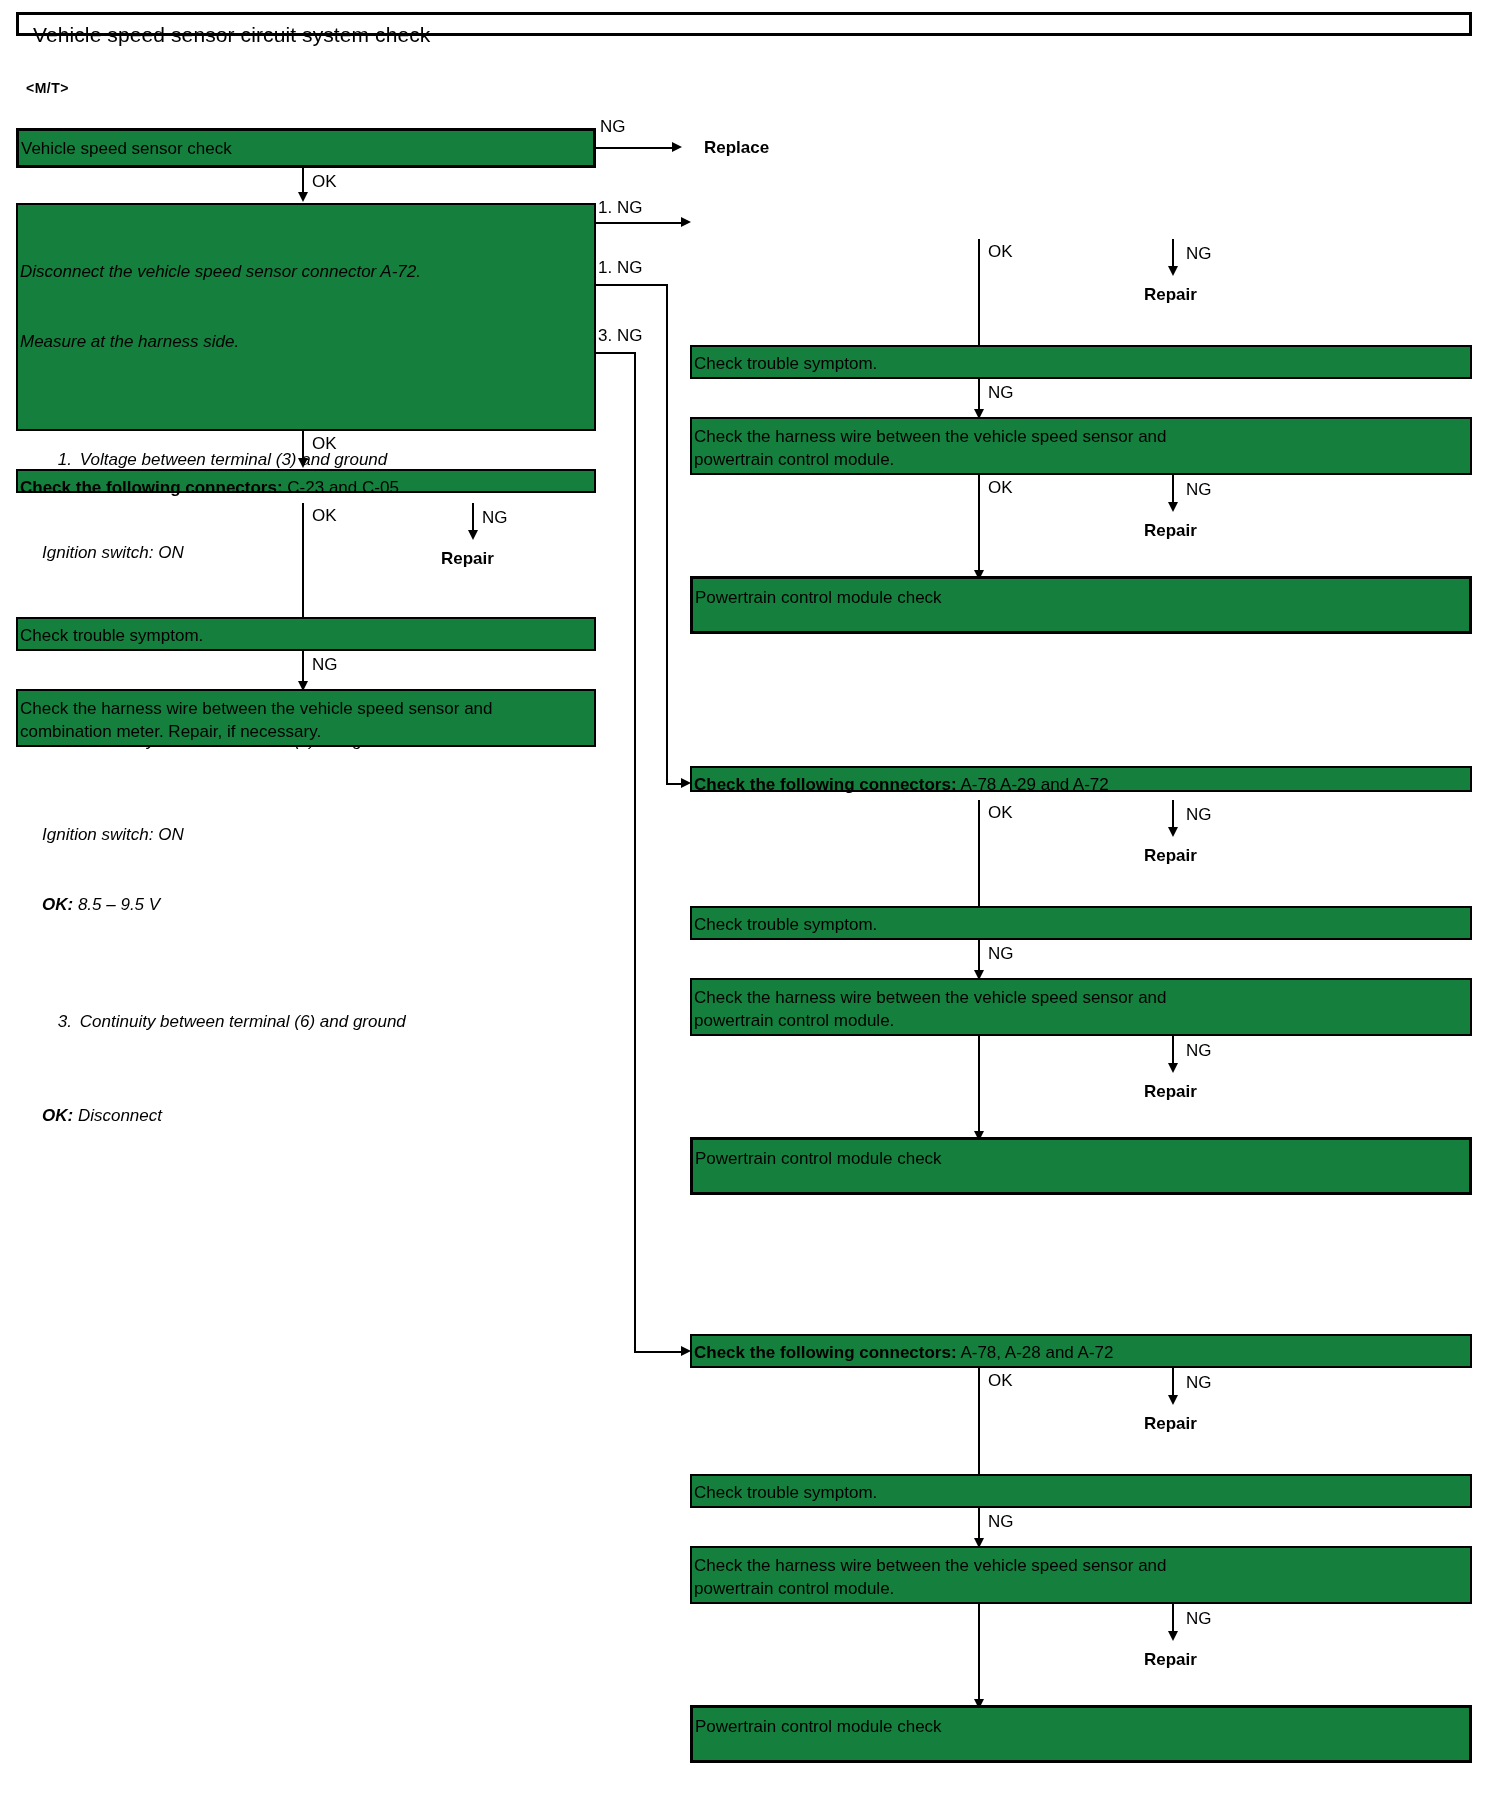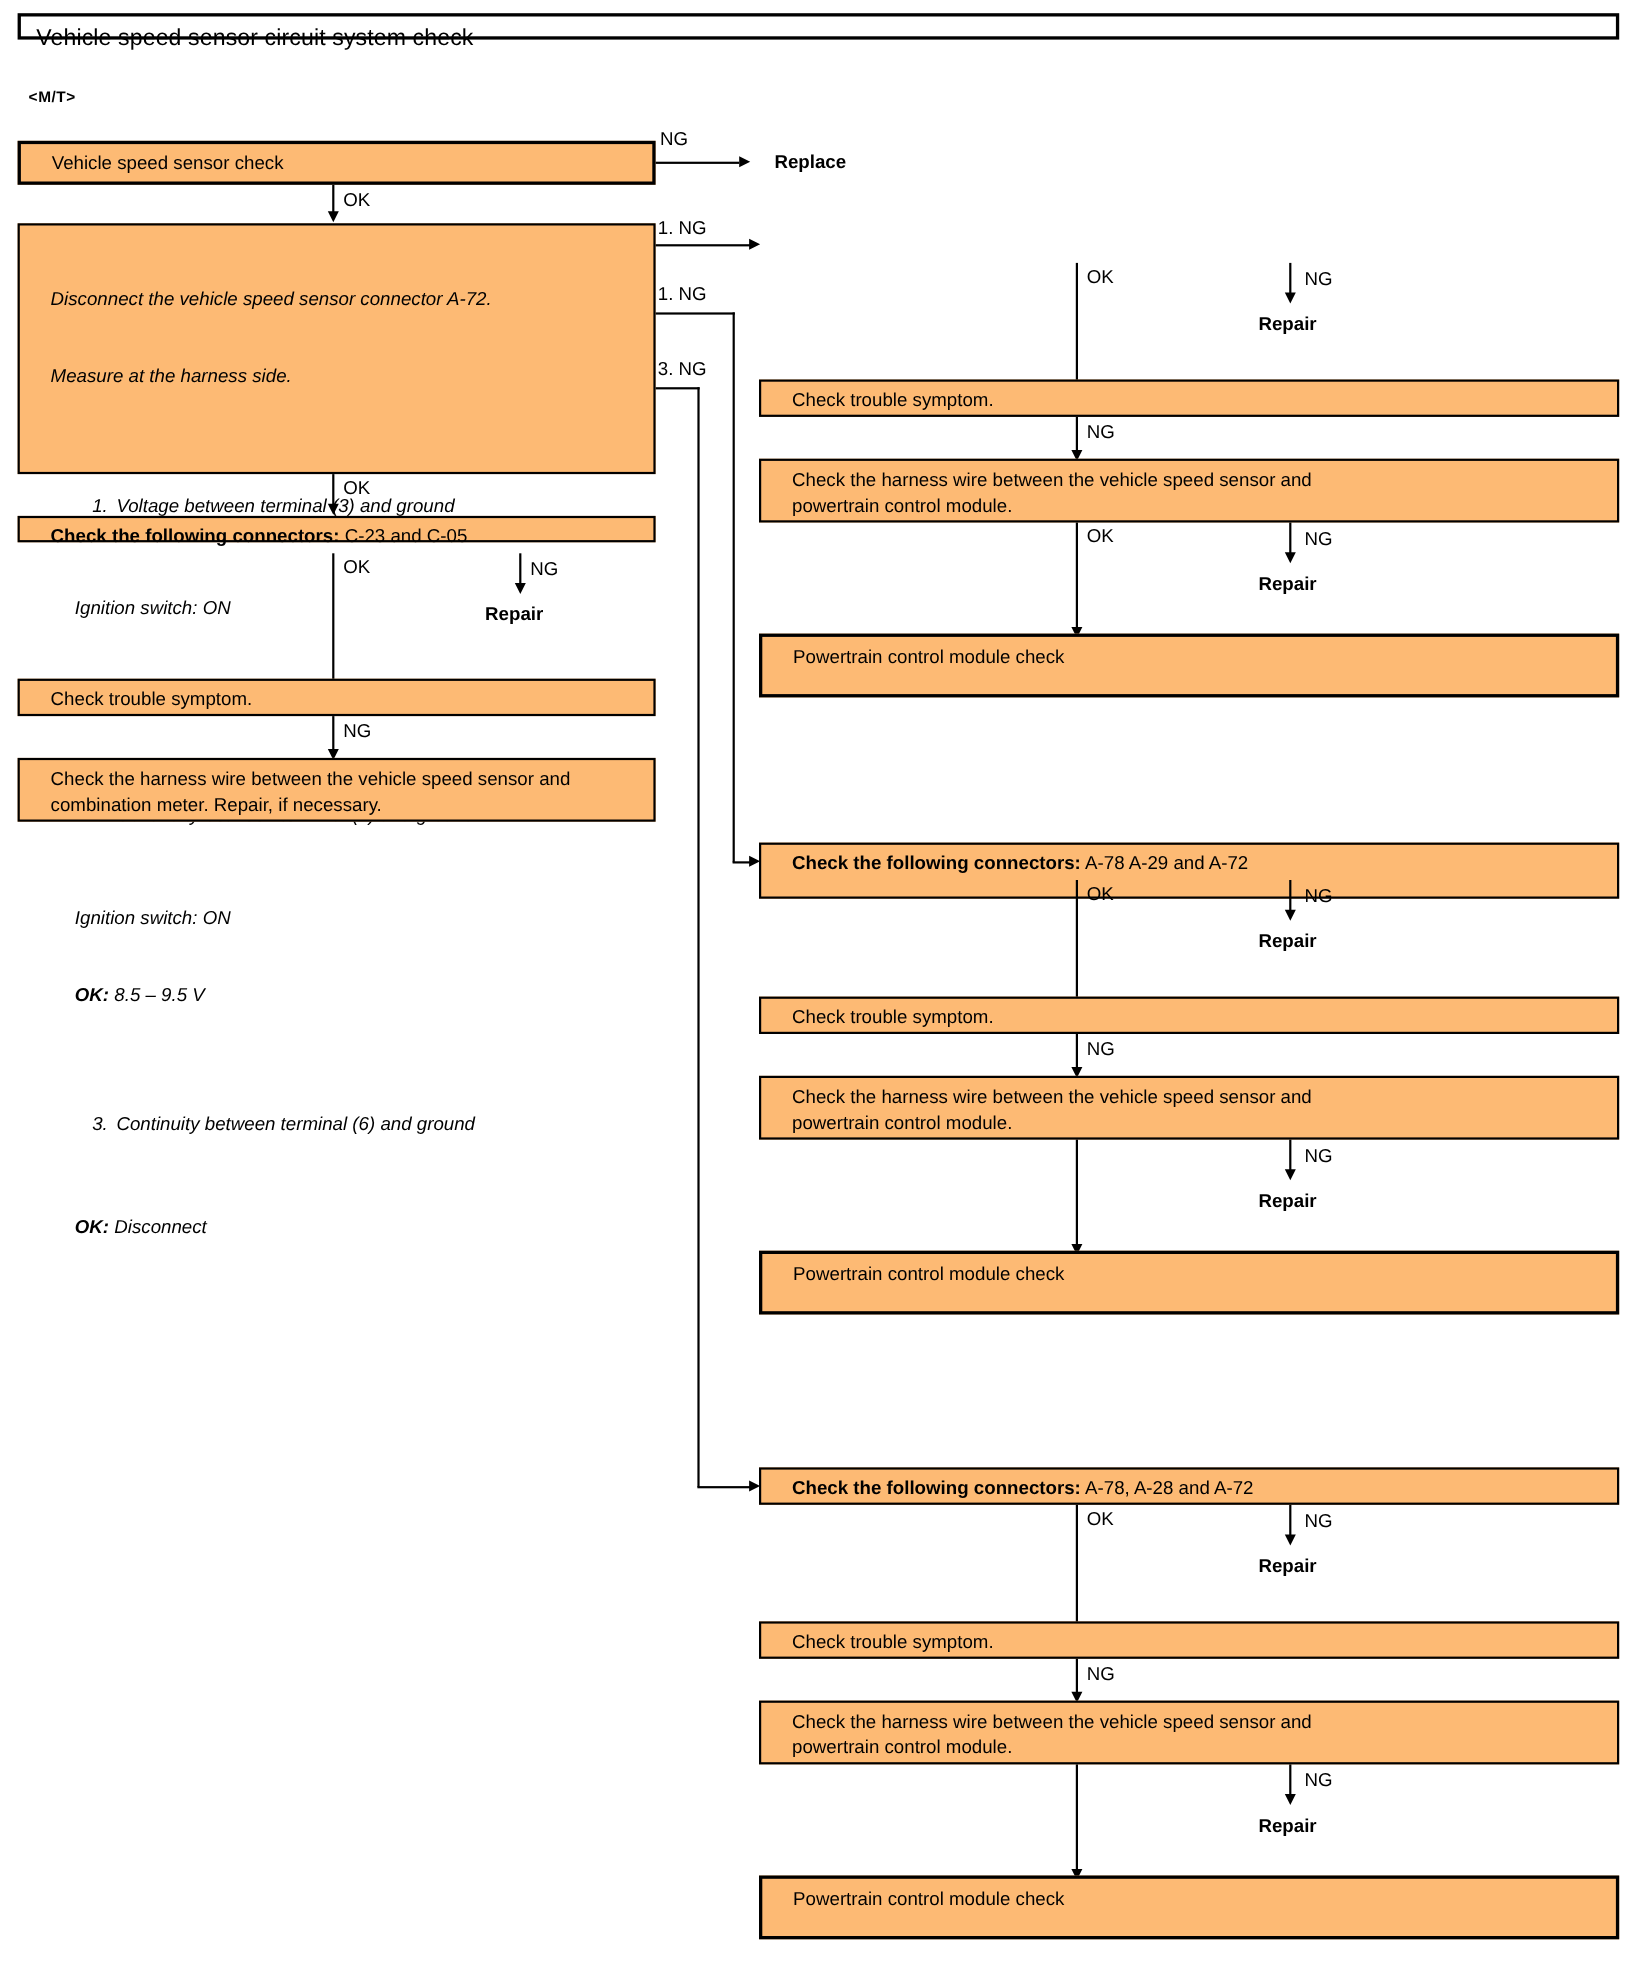--- a/index.html
+++ b/index.html
@@ -10,25 +10,25 @@
     color:#000;
     position:relative;
     overflow:hidden;
   }
   .canvas{position:absolute;left:0;top:0;width:1488px;height:1800px;}
 
   
   .box{
     position:absolute;
     border:2px solid #000;
-    background:#fdba74;
+    background:#15803d;
     box-sizing:border-box;
     font-size:17px;
     line-height:1.38;
-    padding:6px 10px 6px 28px;
+    padding:6px 10px 6px 2px;
   }
   .box.thick{border-width:3px;}
   .title-box{
     position:absolute;
     border:3px solid #000;
     background:#fff;
     box-sizing:border-box;
     font-size:21px;
     padding:8px 14px;
     letter-spacing:.1px;
@@ -198,21 +198,21 @@
 
   <div class="vline" style="left:1172px;top:475px;height:32px;"></div>
   <div class="arr-d" style="left:1168px;top:502px;"></div>
   <div class="lbl" style="left:1186px;top:480px;">NG</div>
   <div class="lbl-b" style="left:1144px;top:521px;">Repair</div>
 
   <div class="box thick" style="left:690px;top:576px;width:782px;height:58px;padding-top:7px;">
     <span>Powertrain control module check</span>
   </div>
 
-  <div class="box" style="left:690px;top:766px;width:782px;height:51px;padding-top:5px;">
+  <div class="box" style="left:690px;top:766px;width:782px;height:26px;padding-top:5px;">
     <span class="bold">Check the following connectors:</span>
     <span>A-78 A-29 and A-72</span>
   </div>
 
   <div class="vline" style="left:978px;top:800px;height:115px;"></div>
   <div class="arr-d" style="left:974px;top:910px;"></div>
   <div class="lbl" style="left:988px;top:803px;">OK</div>
 
   <div class="vline" style="left:1172px;top:800px;height:32px;"></div>
   <div class="arr-d" style="left:1168px;top:827px;"></div>

